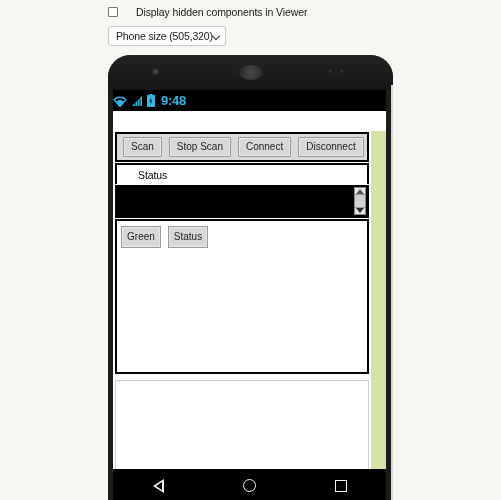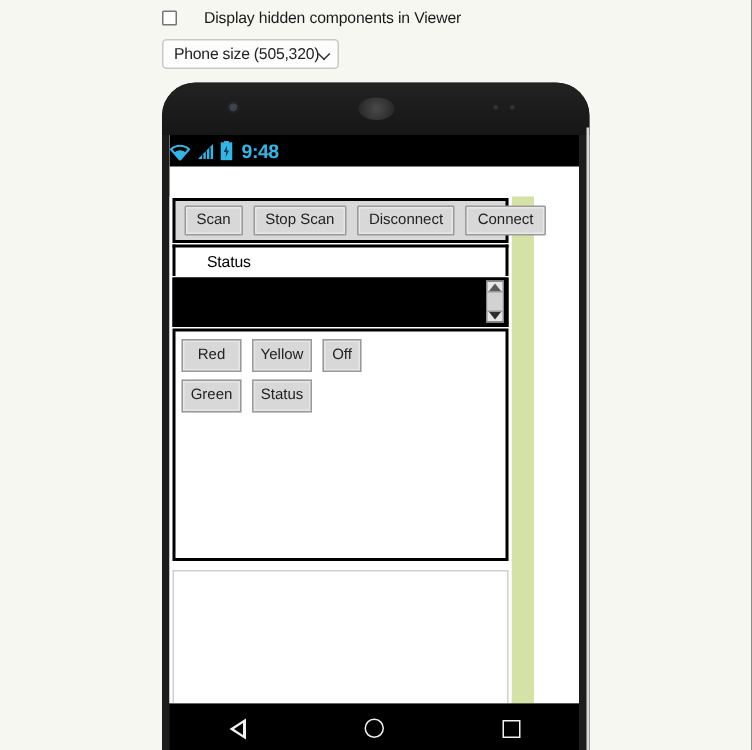--- a/index.html
+++ b/index.html
@@ -194,21 +194,21 @@
   #screen-body {
     position: absolute;
     left: 0;
     top: 41px;
     width: 273px;
     height: 338px;
     background: #fff;
     display: flex;
   }
   #screen-content {
-    width: 228px;
+    width: 258px;
     background: #fff;
     box-sizing: border-box;
     padding: 1px 0 0 0;
     position: relative;
   }
   #green-strip {
     width: 15px;
     background: #d5e2a6;
   }
 
@@ -418,43 +418,38 @@
     </div>
 
 
     <div id="screen-body">
 
       <div id="screen-content">
 
         <div class="panel" id="button-row-panel">
           <div class="app-button">Scan</div>
           <div class="app-button">Stop Scan</div>
+          <div class="app-button">Connect</div>
           <div class="app-button">Disconnect</div>
-          <div class="app-button">Connect</div>
         </div>
 
         <div class="panel" id="status-label-panel">
           <span id="status-label-text">Status</span>
         </div>
 
         <div class="panel" id="listview-panel">
           <div id="listview-scrollbar">
             <div class="scroll-arrow up"></div>
             <div id="scroll-track"></div>
             <div class="scroll-arrow down"></div>
           </div>
         </div>
 
         <div class="panel" id="color-buttons-panel">
           <div class="color-button-row">
-            <div class="color-button">Red</div>
-            <div class="color-button">Yellow</div>
-            <div class="color-button narrow">Off</div>
-          </div>
-          <div class="color-button-row">
             <div class="color-button">Green</div>
             <div class="color-button">Status</div>
           </div>
         </div>
 
         <div id="spare-panel"></div>
 
       </div>
 
       <div id="green-strip"></div>

